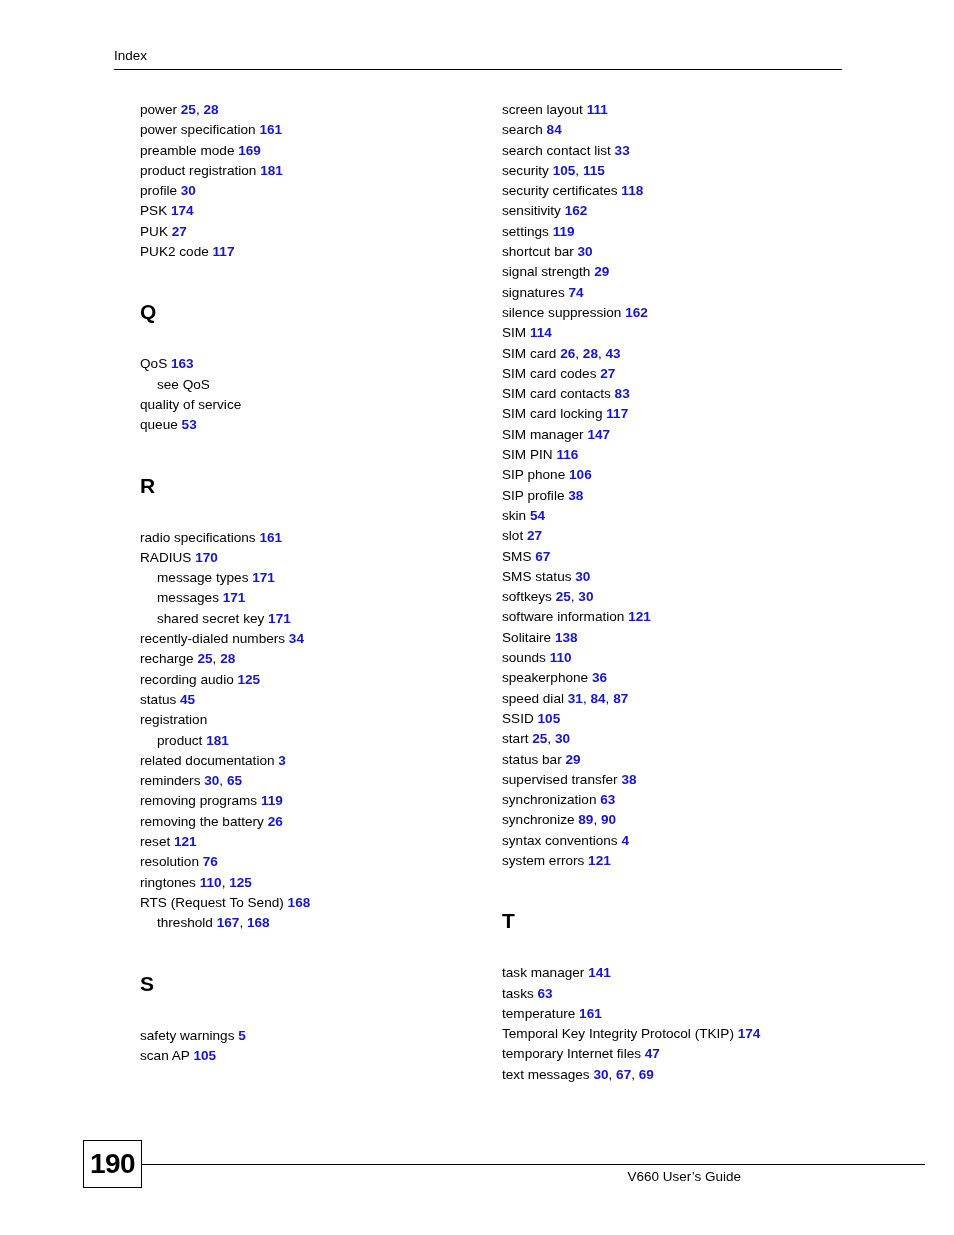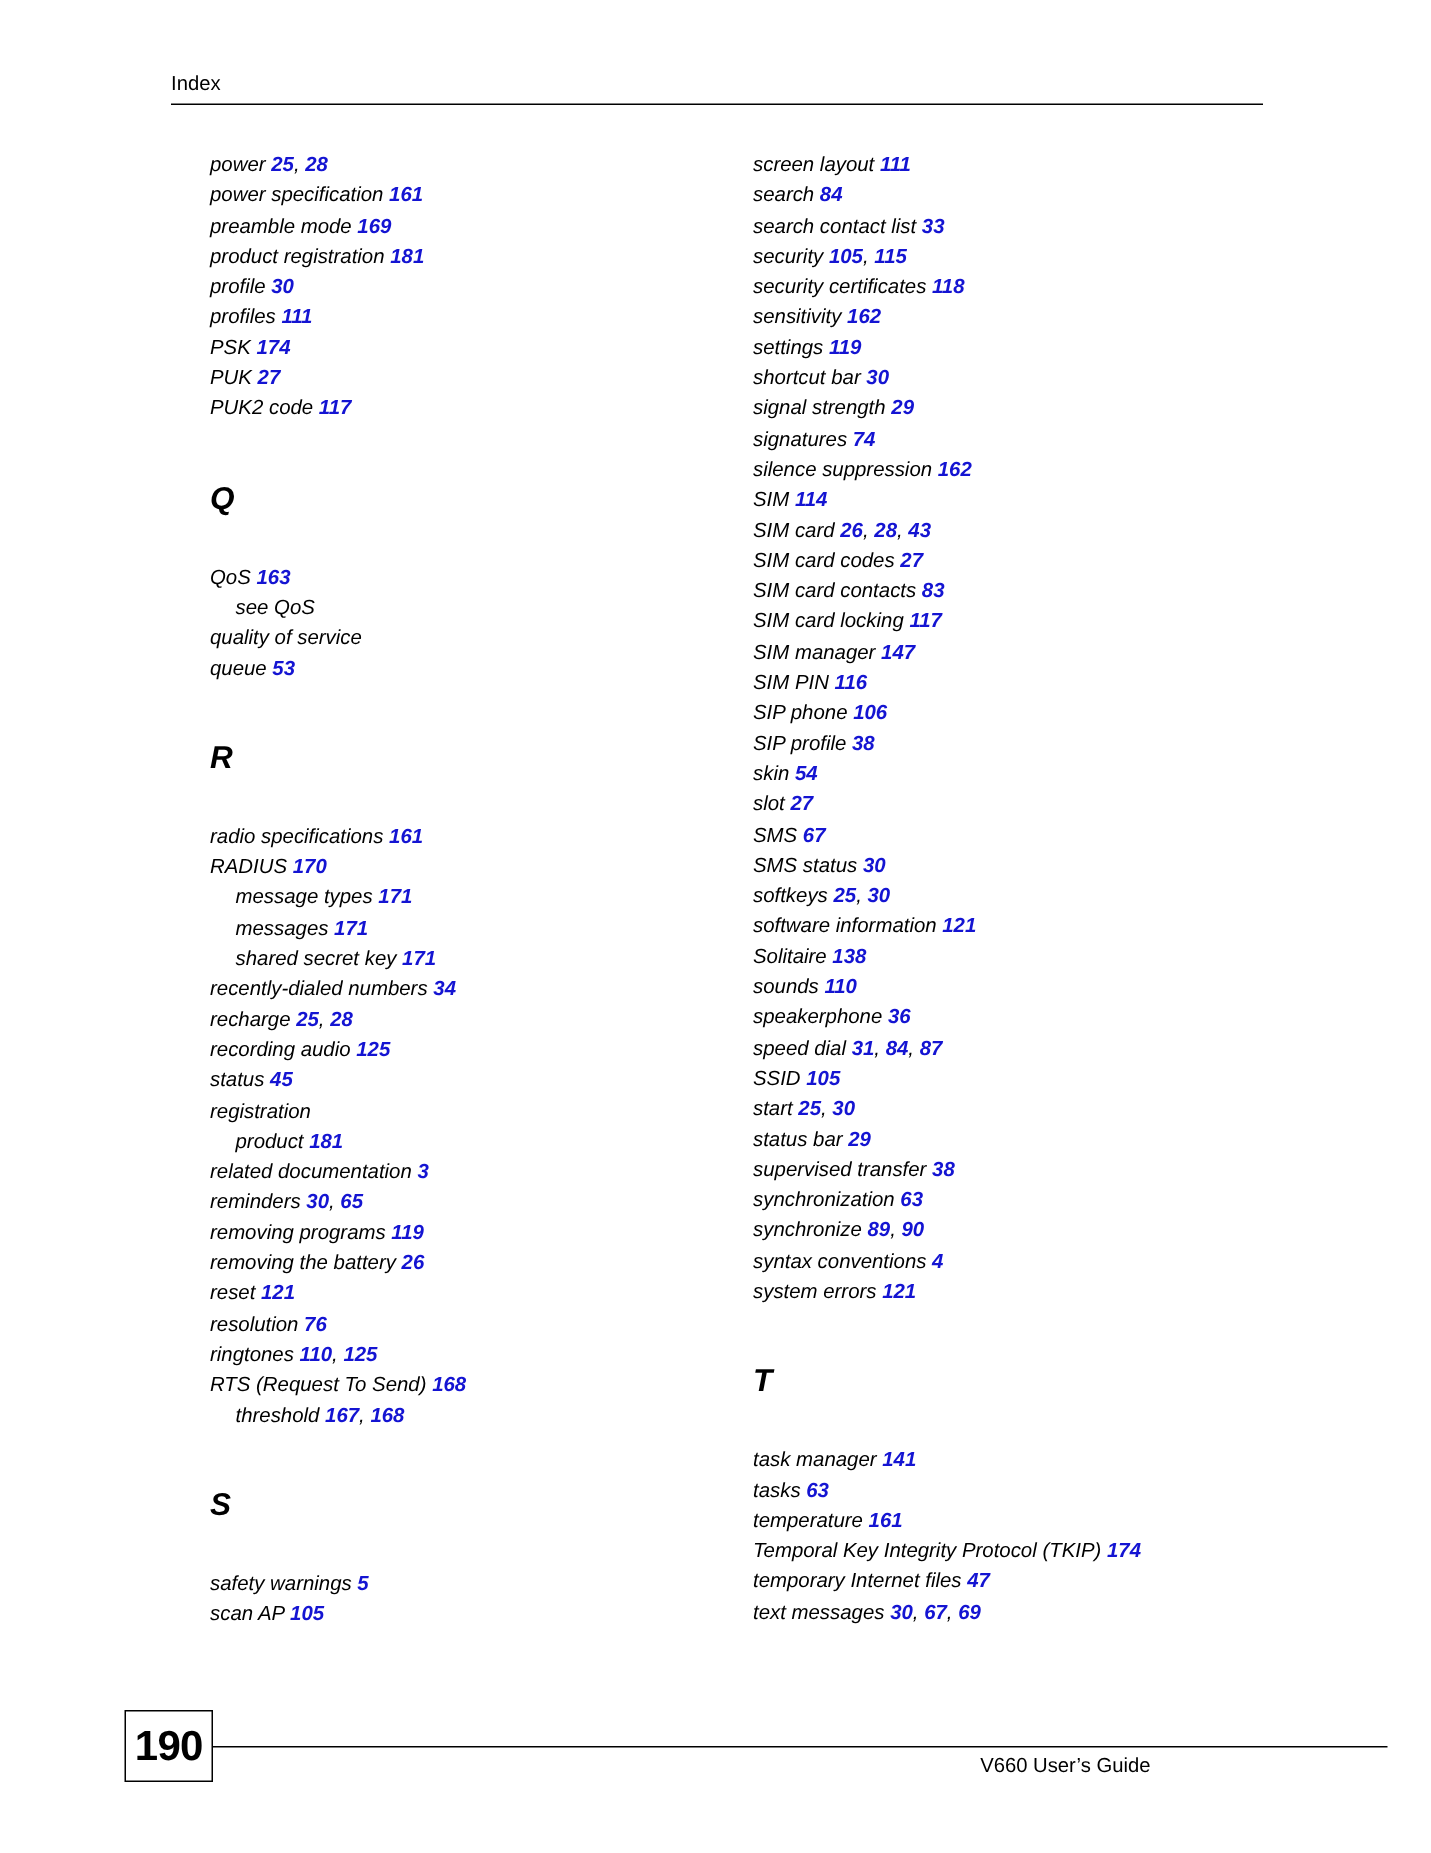--- a/index.html
+++ b/index.html
@@ -35,21 +35,20 @@
   .header-rule {
     border-bottom: 1.2px solid #000;
     width: 728px;
   }
   .columns {
     position: absolute;
     left: 114px;
     top: 100px;
     width: 740px;
     height: 1020px;
-    font-style: italic;
   }
   .col {
     position: absolute;
     top: 0;
     width: 350px;
   }
   .col-left { left: 26px; }
   .col-right { left: 388px; }
 
   .entry {
@@ -76,21 +75,20 @@
 
   .spacer-letter-before { height: 38px; }
   .spacer-letter-after { height: 30px; }
 
   .footer {
     position: absolute;
     left: 83px;
     top: 1140px;
     width: 770px;
     height: 60px;
-    padding-left: 26px;
   }
   .page-number-box {
     position: absolute;
     left: 0;
     top: 0;
     width: 59px;
     height: 48px;
     border: 1.3px solid #000;
     box-sizing: border-box;
     display: flex;
@@ -129,21 +127,20 @@
     <div class="header-rule"></div>
   </div>
 
   <div class="columns">
     <div class="col col-left" id="col-left">
         <div class="entry"><span>power </span><span class="pg">25</span><span class="sep">, </span><span class="pg">28</span></div>
         <div class="entry"><span>power specification </span><span class="pg">161</span></div>
         <div class="entry"><span>preamble mode </span><span class="pg">169</span></div>
         <div class="entry"><span>product registration </span><span class="pg">181</span></div>
         <div class="entry"><span>profile </span><span class="pg">30</span></div>
-        <div class="entry"><span>profiles </span><span class="pg">111</span></div>
         <div class="entry"><span>PSK </span><span class="pg">174</span></div>
         <div class="entry"><span>PUK </span><span class="pg">27</span></div>
         <div class="entry"><span>PUK2 code </span><span class="pg">117</span></div>
         <div class="spacer-letter-before"></div>
         <div class="letter">Q</div>
         <div class="spacer-letter-after"></div>
         <div class="entry"><span>QoS </span><span class="pg">163</span></div>
         <div class="entry sub"><span>see QoS</span></div>
         <div class="entry"><span>quality of service</span></div>
         <div class="entry"><span>queue </span><span class="pg">53</span></div>

